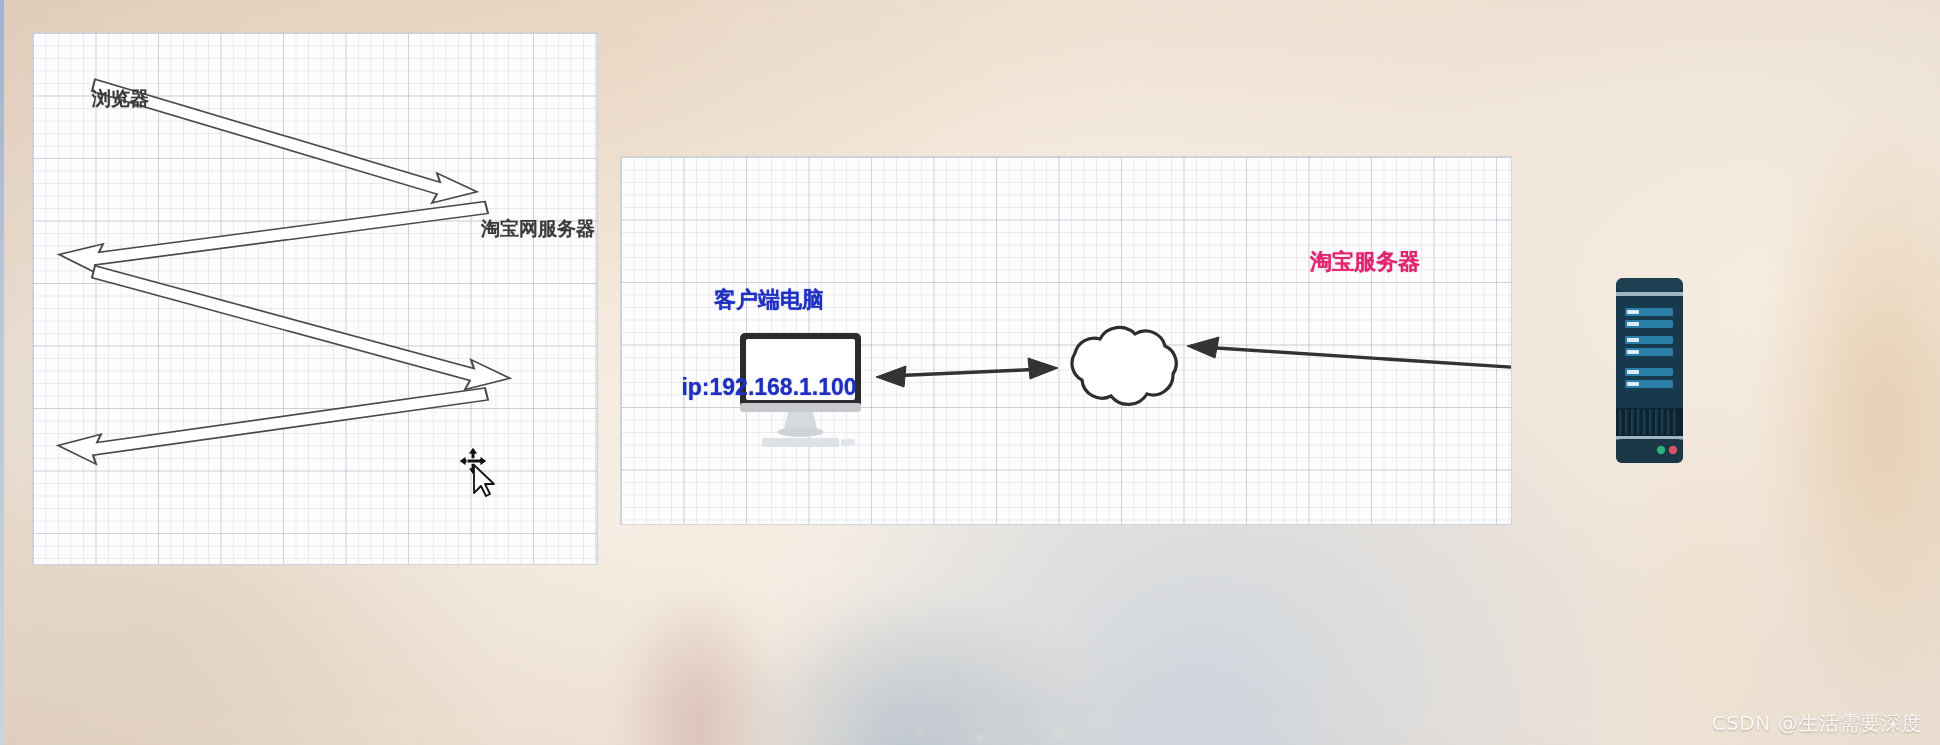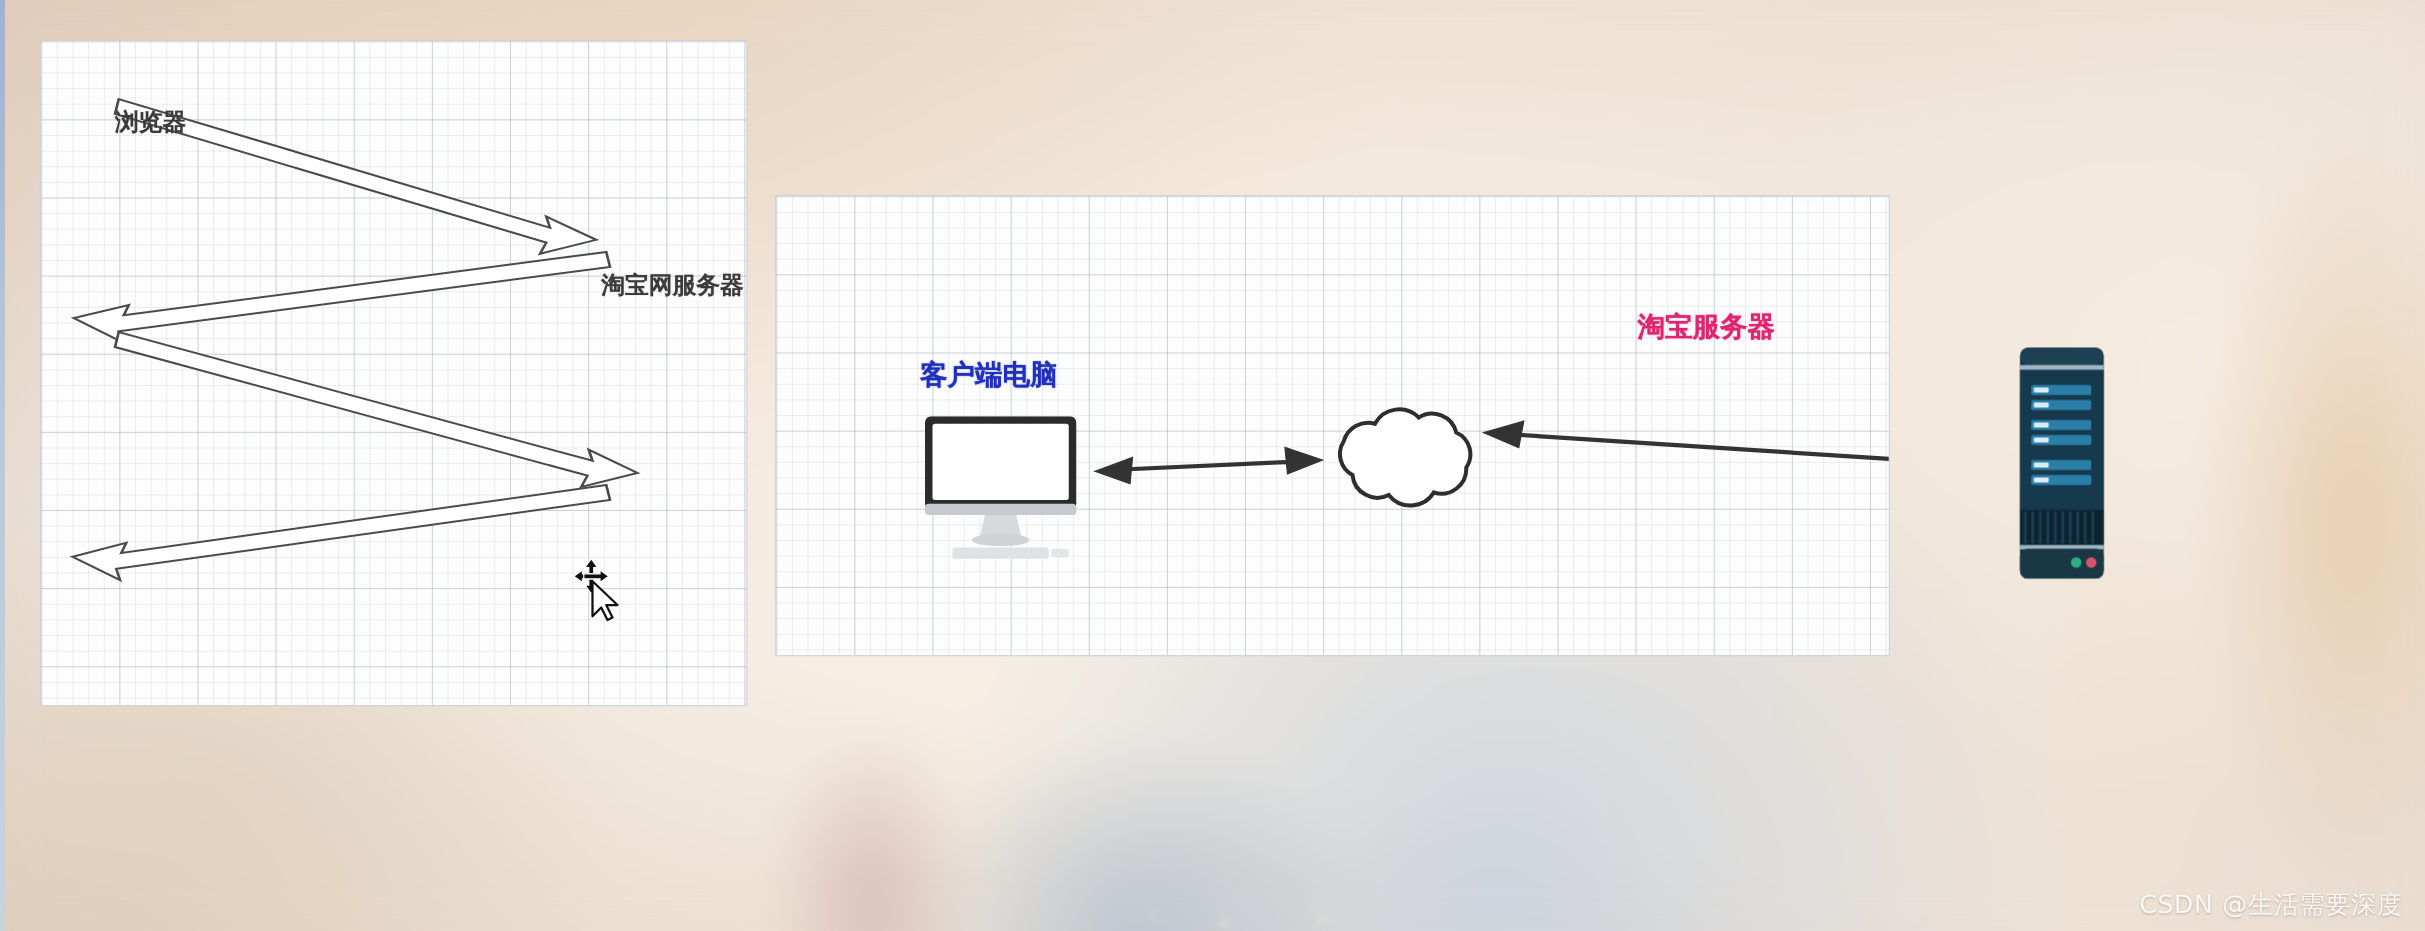--- a/index.html
+++ b/index.html
@@ -85,21 +85,21 @@
   #label-taobao-server-left { left:428px; top:184px;margin-left:20px; }
 
   .lbl-blue {
     color:#1f2fbf; font-weight:bold; font-size:23px; text-align:center;
     text-shadow:0 0 1.2px rgba(31,47,191,.75);
   }
   .lbl-pink {
     color:#e0246f; font-weight:bold; font-size:23px; text-align:center;
     text-shadow:0 0 1.2px rgba(224,36,111,.75);
   }
-  #client-label { left:656px; top:227px; width:270px; z-index:4; }
+  #client-label { left:634px; top:227px; width:270px; z-index:4; }
   #server-label { left:1220px; top:189px; width:290px; z-index:4; }
   #client-label .ln1, #server-label .ln1 { font-size:22px;font-family:Liberation Serif, serif; }
 
   
   #client-pc { position:absolute; left:738px; top:333px; width:125px; height:120px; z-index:3; }
   #server-rack { position:absolute; left:1613px; top:278px; width:73px; height:185px; z-index:3; }
 
   
   #cursor-group { position:absolute; left:456px; top:443px; width:46px; height:62px; z-index:6; }
 
@@ -229,20 +229,21 @@
     </g>
     <rect x="3" y="158" width="67" height="3.5" fill="#9fb6c4"></rect>
     <rect x="3" y="161" width="67" height="24" rx="6" fill="#1a3746"></rect>
     <circle cx="48" cy="172" r="4.2" fill="#2fae7e"></circle>
     <circle cx="60" cy="172" r="4.2" fill="#d9536b"></circle>
   </svg>
 </div>
 
 <div class="lbl lbl-blue" id="client-label">
   <div class="ln1">客户端电脑</div>
+  <div>ip:192.168.1.100</div>
 </div>
 
 <div class="lbl lbl-pink" id="server-label">
   <div class="ln1">淘宝服务器</div>
 </div>
 
 <div id="cursor-group">
   <svg viewBox="0 0 46 62" width="46" height="62">
     <g fill="#111" stroke="#fff" stroke-width="1">
       <path d="M17,4 L22,11 L19,11 L19,18 L15,18 L15,11 L12,11 Z"></path>

